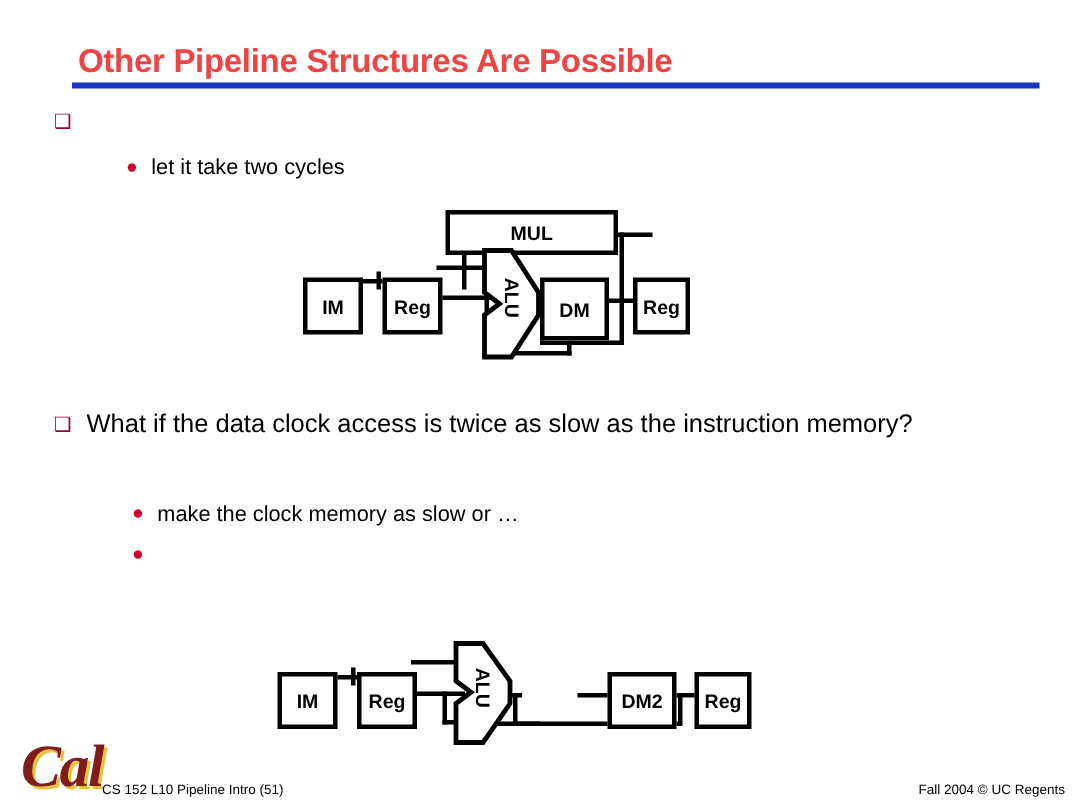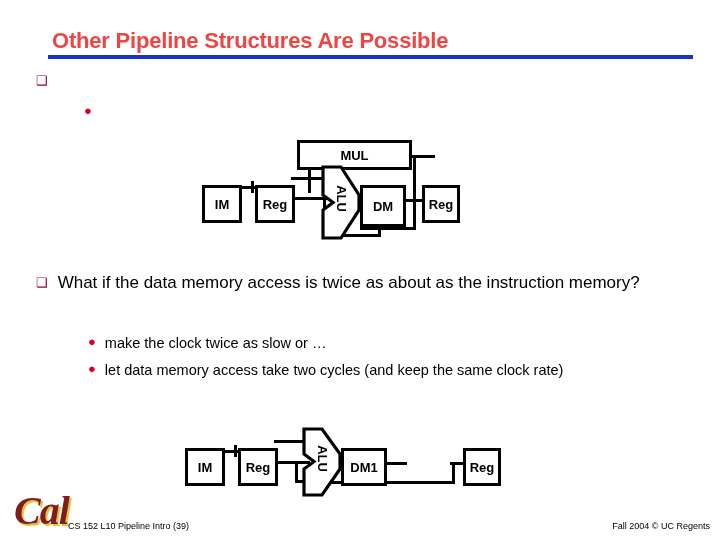--- a/index.html
+++ b/index.html
@@ -156,35 +156,35 @@
 
 <div id="slide-title">Other Pipeline Structures Are Possible</div>
 <div id="title-rule"></div>
 
 <div class="bullet1" id="b1-1">
   <span class="mk">❑</span>
 </div>
 
 <div class="bullet2" id="b2-1">
   <span class="mk">●</span>
+  <span>let it take two cycles</span>
 </div>
 
 <div class="bullet1" id="b1-2">
   <span class="mk">❑</span>
-  <span>What if the data memory access is twice as about as the instruction memory?</span>
+  <span>What if the data clock access is twice as slow as the instruction memory?</span>
 </div>
 
 <div class="bullet2" id="b2-2">
   <span class="mk">●</span>
-  <span>make the clock twice as slow or …</span>
+  <span>make the clock memory as slow or …</span>
 </div>
 
 <div class="bullet2" id="b2-3">
   <span class="mk">●</span>
-  <span>let data memory access take two cycles (and keep the same clock rate)</span>
 </div>
 
 <div class="diagram" id="diagram-mul" style="left:195px; top:135px; width:290px; height:110px;">
 
   <div class="wire h" style="left:45px; top:51px; width:18px;"></div>
   <div class="wire v" style="left:56px; top:46px; height:12px;"></div>
 
   <div class="wire v" style="left:128px; top:14px; height:88px;"></div>
   <div class="wire h" style="left:96px; top:42px; width:42px;"></div>
   <div class="wire h" style="left:96px; top:62px; width:42px;"></div>
@@ -231,26 +231,26 @@
   <div class="wire v" style="left:136px; top:44px; height:22px;"></div>
   <div class="wire h" style="left:136px; top:63px; width:46px;"></div>
   <div class="wire h" style="left:207px; top:44px; width:22px;"></div>
   <div class="wire h" style="left:272px; top:44px; width:14px;"></div>
   <div class="wire v" style="left:164px; top:44px; height:22px;"></div>
   <div class="wire h" style="left:164px; top:63px; width:112px;"></div>
   <div class="wire v" style="left:274px; top:44px; height:22px;"></div>
 
   <div class="dbox" style="left:7px;   top:30px; width:40px; height:38px;">IM</div>
   <div class="dbox" style="left:60px;  top:30px; width:40px; height:38px;">Reg</div>
-  <div class="dbox" style="left:163px; top:30px; width:46px; height:38px;">DM1</div>
+  <div class="dbox" style="left:227px; top:30px; width:46px; height:38px;">DM2</div>
   <div class="dbox" style="left:285px; top:30px; width:38px; height:38px;">Reg</div>
 
   <div class="alu" style="left:124px; top:9px;">
     <svg width="40" height="70" viewBox="0 0 40 70">
       <polygon points="2,2 20,2 38,27 38,42 20,68 2,68 2,42 12,34.5 2,27" fill="#ffffff" stroke="#000000" stroke-width="3.2" stroke-linejoin="miter"></polygon>
     </svg>
     <div class="alu-label" style="left:-2px; top:24px; width:44px; text-align:center;">ALU</div>
   </div>
 </div>
 
 <div id="cal-logo">Cal</div>
-<div id="footer-left">CS 152 L10 Pipeline Intro (39)</div>
+<div id="footer-left">CS 152 L10 Pipeline Intro (51)</div>
 <div id="footer-right">Fall 2004 © UC Regents</div>
 
 </body></html>

